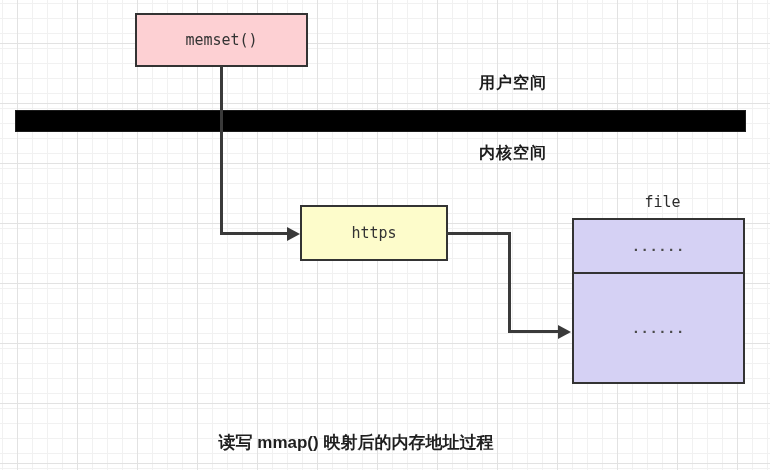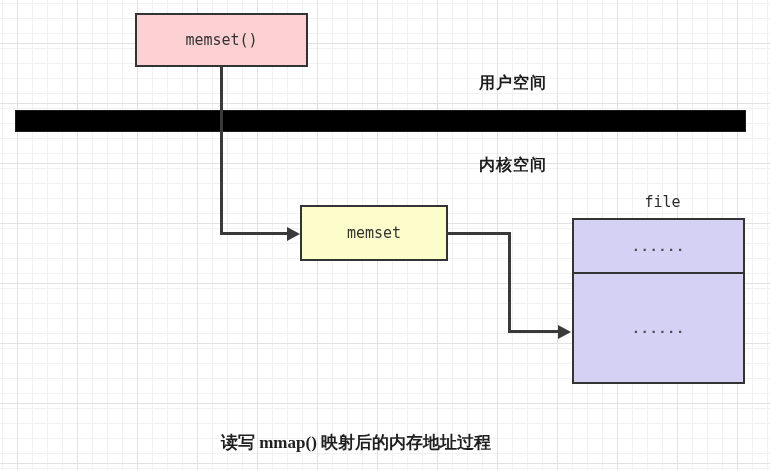--- a/index.html
+++ b/index.html
@@ -46,21 +46,21 @@
     position: absolute;
     left: 479px;
     font-size: 16px;
     font-weight: 700;
     color: #1b1b1b;
     letter-spacing: 1px;
     white-space: nowrap;
     text-align: right;
   }
   .user-space   { top: 73px; }
-  .kernel-space { top: 155px; }
+  .kernel-space { top: 143px; }
 
   .file-title {
     position: absolute;
     left: 572px; top: 193px; width: 173px;
     text-align: center;
     font-family: "DejaVu Sans Mono", monospace;
     font-size: 15px;
     color: #2b2b2b;
     padding-left: 8px;
   }
@@ -104,21 +104,20 @@
   .arrow-into-file   { left: 558px; top: 324.5px; }
 
   .caption {
     position: absolute;
     left: 0; top: 431px; width: 712px;
     text-align: center;
     font-size: 17px;
     font-weight: 700;
     color: #1f1f1f;
     white-space: nowrap;
-    font-family: Liberation Serif, serif;
   }
 
   .watermark {
     position: absolute;
     left: 512px; top: 443px;
     font-size: 14px;
     color: #e7e5e5;
     white-space: nowrap;
   }
 </style>
@@ -135,21 +134,21 @@
 
   <div class="divider-bar"></div>
 
   <div class="space-label kernel-space">内核空间</div>
 
   <div class="conn conn-v1"></div>
   <div class="conn conn-h1"></div>
   <div class="arrow-right arrow-into-buffer"></div>
 
   <div class="node buffer-box" style="background-color: rgb(253, 252, 203);">
-    <span>memset</span>
+    <span>https</span>
   </div>
 
   <div class="conn conn-h2"></div>
   <div class="conn conn-v2"></div>
   <div class="conn conn-h3"></div>
   <div class="arrow-right arrow-into-file"></div>
 
   <div class="file-title">file</div>
 
   <div class="file-box" style="background-color: rgb(213, 209, 244);">

